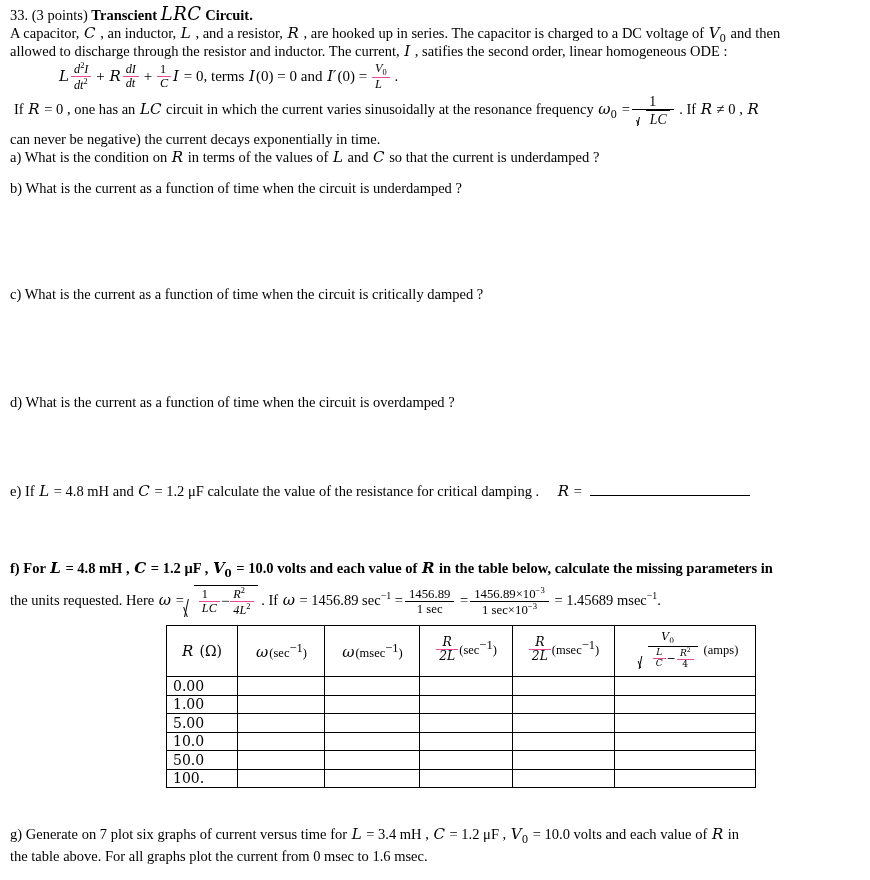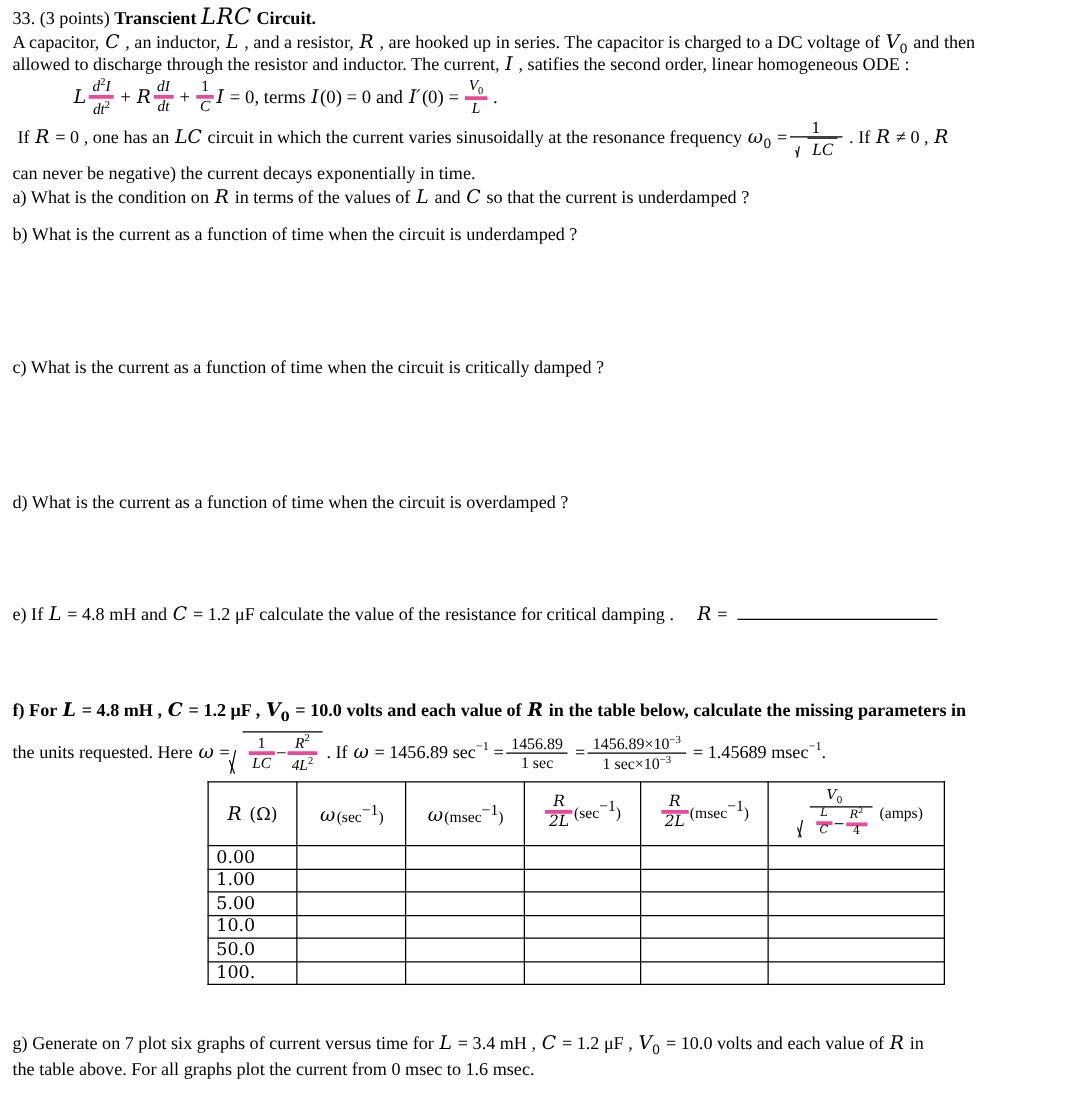--- a/index.html
+++ b/index.html
@@ -49,29 +49,28 @@
   sub, sup {
     font-size: 0.68em;
     font-style: normal;
   }
   .bold { font-weight: bold; }
 
   
   .frac {
     display: inline-block;
     vertical-align: middle;
-    text-align: center;
     font-size: 0.82em;
     line-height: 1.08;
     position: relative;
     top: -0.1em;
     margin: 0 1px;
   }
   .frac > .num { display: block; padding: 0 3px; }
-  .frac > .den { display: block; border-top: 3px solid #ec4899; padding: 0 3px; }
+  .frac > .den { display: block; border-top: 1px solid #ec4899; padding: 0 3px; }
 
   .fracbig {
     display: inline-block;
     vertical-align: middle;
     text-align: center;
     font-size: 0.95em;
     line-height: 1.1;
     margin: 0 2px;
   }
   .fracbig > .num { display: block; padding: 0 4px; }

